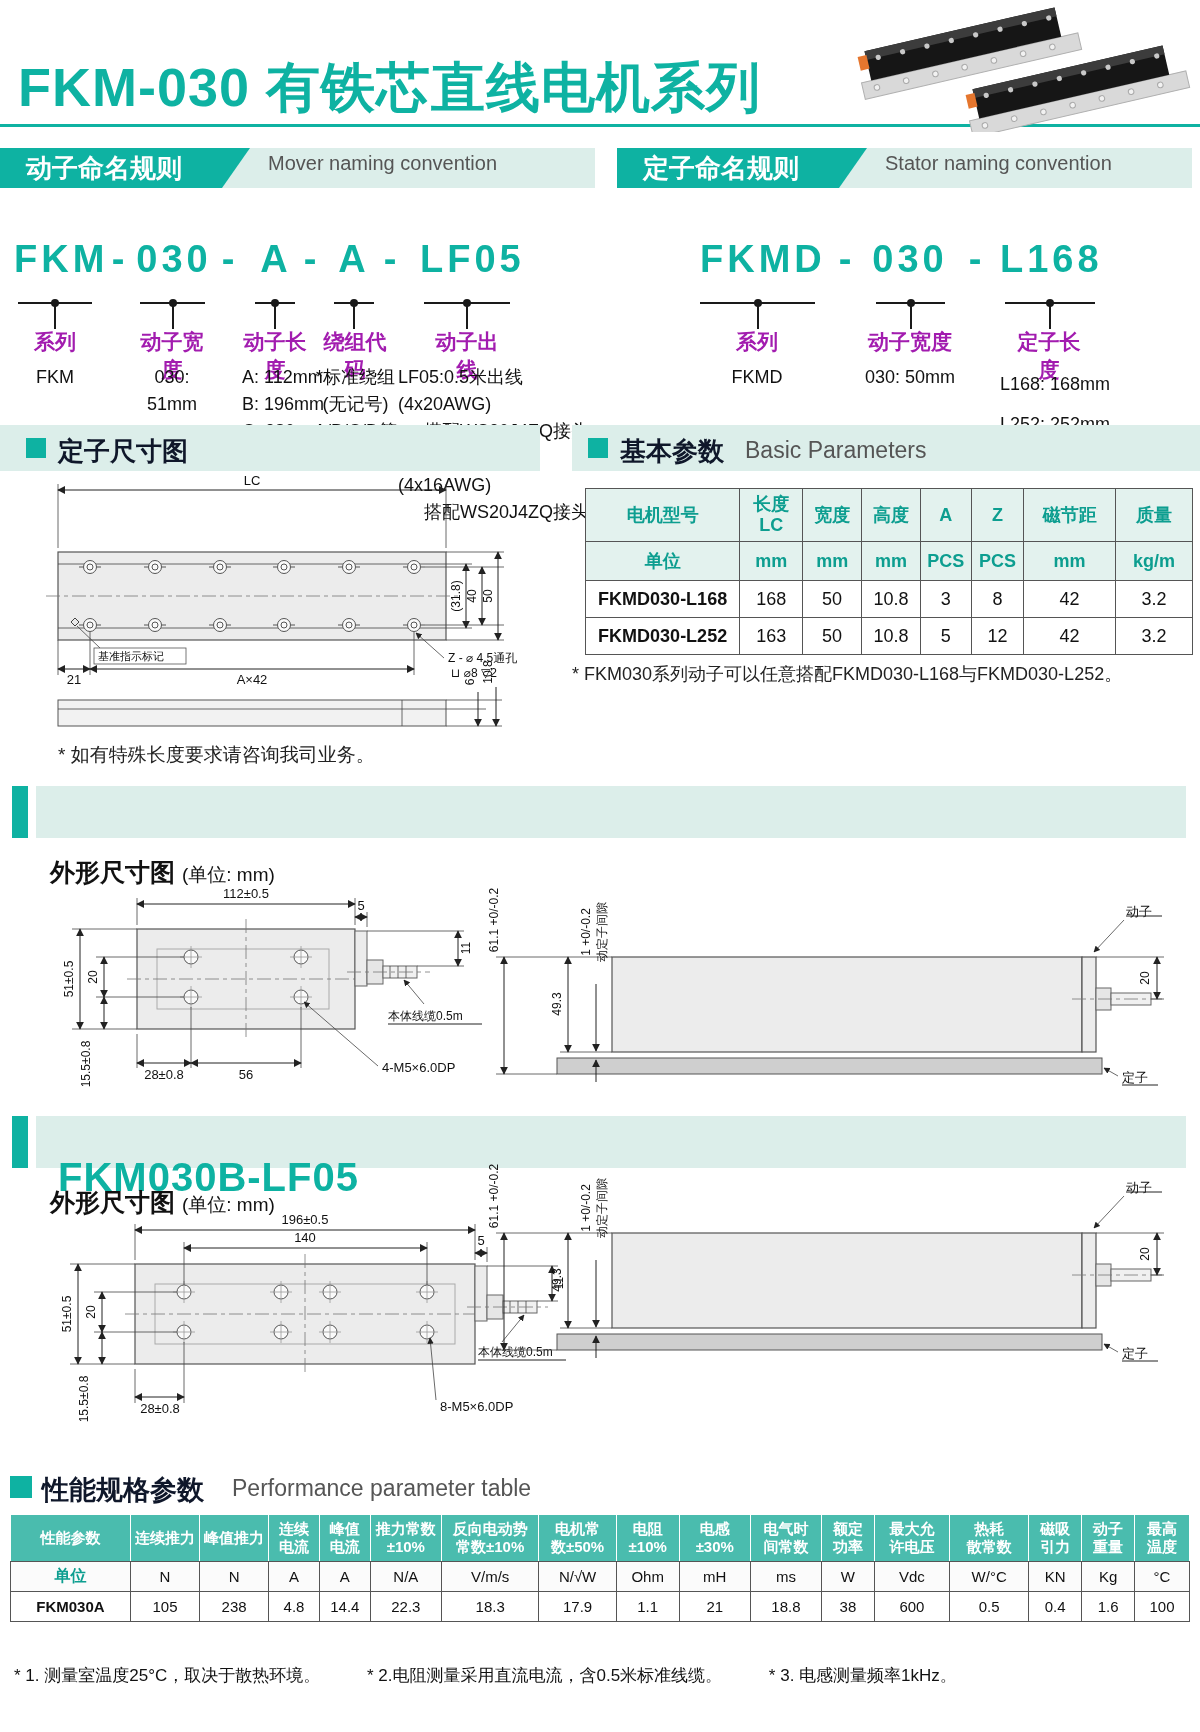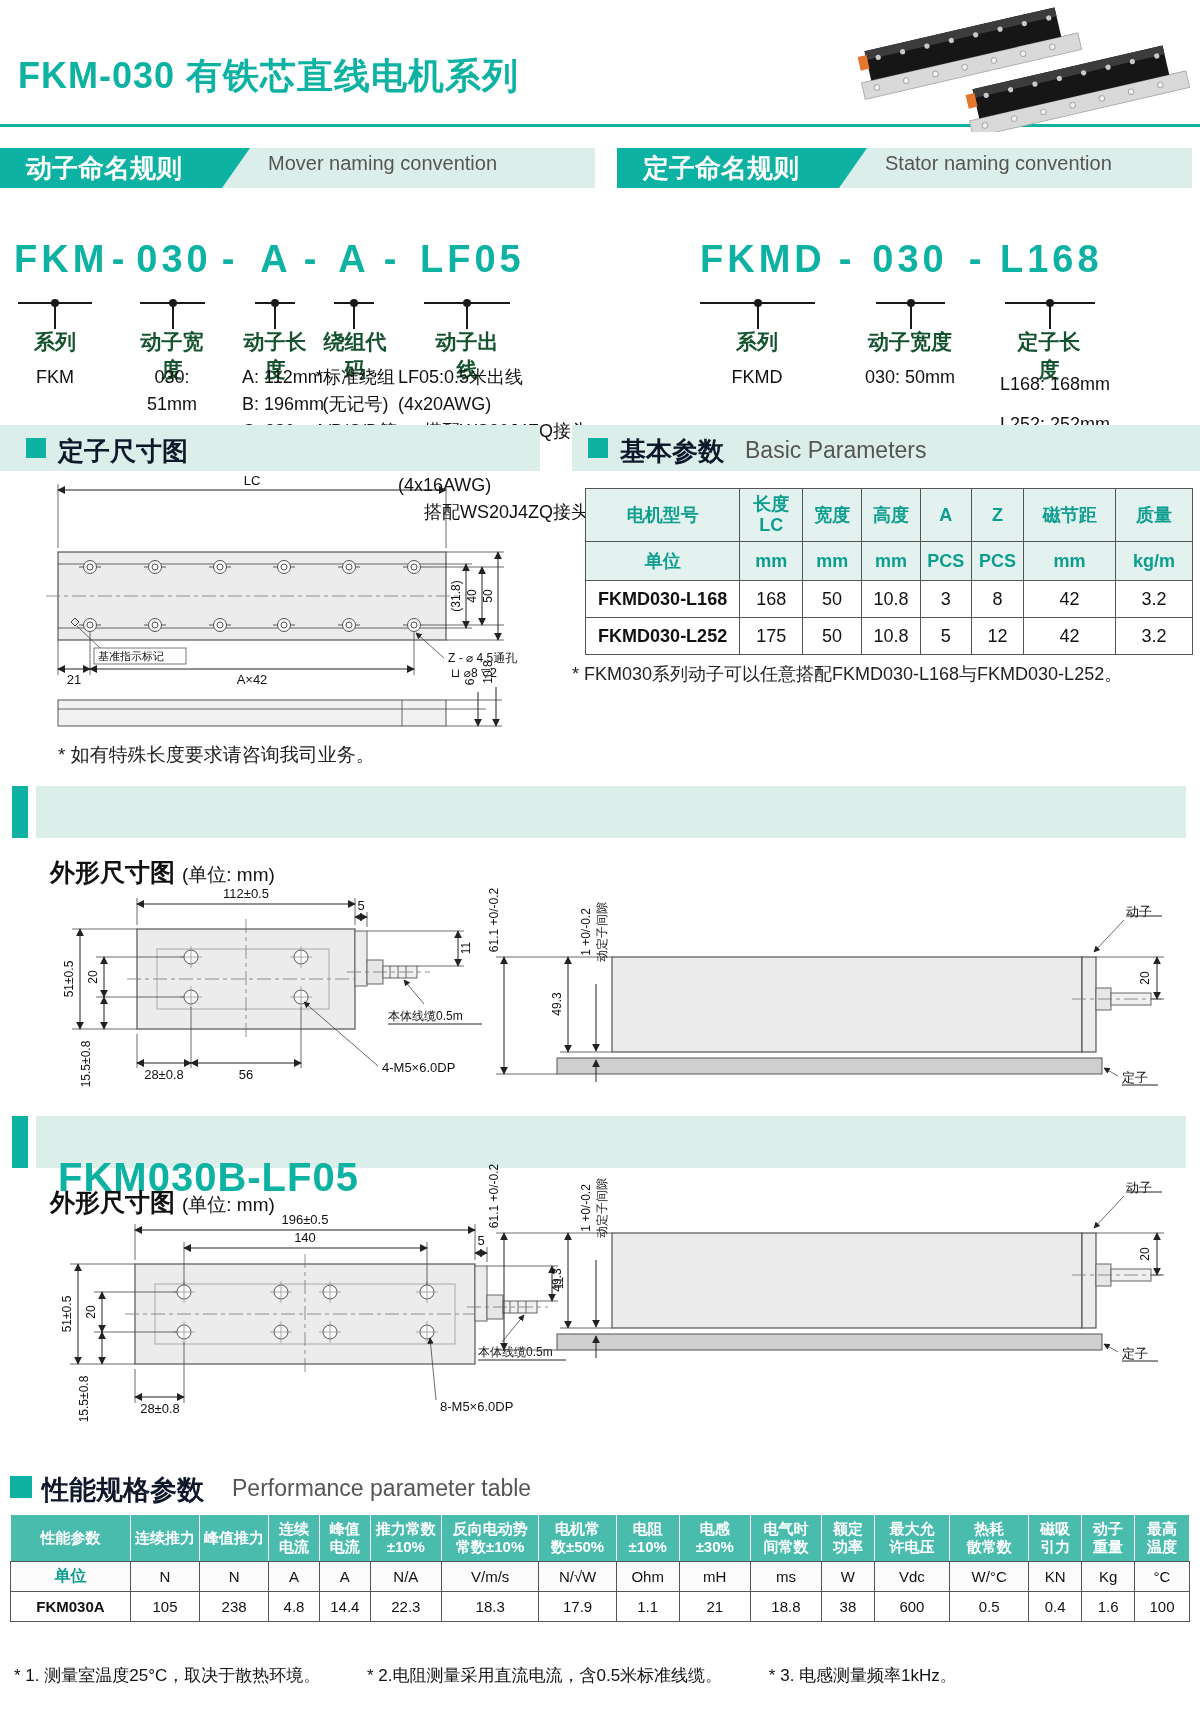--- a/index.html
+++ b/index.html
@@ -1,35 +1,35 @@
 <!DOCTYPE html>
 <html><head>
 <meta charset="utf-8">
 <style>
   html,body{margin:0;padding:0;background:#fff;}
   .page{position:relative;width:1200px;height:1732px;background:#fff;overflow:hidden;
         font-family:"Liberation Sans","DejaVu Sans",sans-serif;color:#111;}
   .abs{position:absolute;}
   
-  .title{position:absolute;left:18px;top:52px;font-size:36px;font-weight:bold;color:#0eb2a2;letter-spacing:1px;}
+  .title{position:absolute;left:18px;top:52px;font-size:54px;font-weight:bold;color:#0eb2a2;letter-spacing:1px;}
   .rule{position:absolute;left:0;top:124px;width:1200px;height:3px;background:#0eb2a2;}
   
   .bstrip{position:absolute;top:148px;height:40px;background:#dceeea;}
   .bteal{position:absolute;top:148px;height:40px;background:#0eb2a2;color:#fff;font-size:26px;font-weight:bold;
          line-height:40px;padding-left:26px;box-sizing:border-box;
          clip-path:polygon(0 0,100% 0,calc(100% - 28px) 100%,0 100%);}
   .ben{position:absolute;top:152px;font-size:20px;color:#555;}
   
   .naming{position:absolute;left:0;top:206px;width:1200px;height:235px;margin-top:32px;}
   .code{position:absolute;top:0;font-size:38px;font-weight:bold;color:#0eb2a2;text-align:center;letter-spacing:4px;}
   .ncdash{position:absolute;top:0;font-size:38px;font-weight:bold;color:#0eb2a2;text-align:center;}
   .uline{position:absolute;top:64px;height:0;border-top:2px solid #1a1a1a;}
   .uline::before{content:"";position:absolute;left:50%;top:-5px;margin-left:-4px;width:8px;height:8px;border-radius:50%;background:#1a1a1a;}
   .uline::after{content:"";position:absolute;left:50%;top:1px;margin-left:-1px;width:2px;height:24px;background:#1a1a1a;}
-  .nlabel{position:absolute;top:90px;font-size:21px;font-weight:bold;color:#14532d;text-align:center;}
+  .nlabel{position:absolute;top:90px;font-size:21px;font-weight:bold;color:#a21caf;text-align:center;}
   .ndet{position:absolute;top:126px;font-size:18px;color:#111;line-height:27px;}
   .ndet.center{text-align:center;}
   .ndet .indent{padding-left:26px;}
   .ndet.wide{line-height:40px;}
   
   .secband{position:absolute;height:46px;background:#dceeea;}
   .sq{position:absolute;width:20px;height:20px;background:#0eb2a2;}
   .sech-cn{position:absolute;font-size:26px;font-weight:bold;color:#0f172a;}
   .sech-en{position:absolute;font-size:23px;color:#555;}
   .modelband{position:absolute;left:36px;width:1150px;height:52px;background:#dceeea;}
@@ -325,21 +325,21 @@
       <td>168</td>
       <td>50</td>
       <td>10.8</td>
       <td>3</td>
       <td>8</td>
       <td>42</td>
       <td>3.2</td>
     </tr>
     <tr>
       <td class="model">FKMD030-L252</td>
-      <td>175</td>
+      <td>163</td>
       <td>50</td>
       <td>10.8</td>
       <td>5</td>
       <td>12</td>
       <td>42</td>
       <td>3.2</td>
     </tr>
   </tbody>
     </table>
   <div class="note" style="left:572px;top:662px">* FKM030系列动子可以任意搭配FKMD030-L168与FKMD030-L252。</div>

